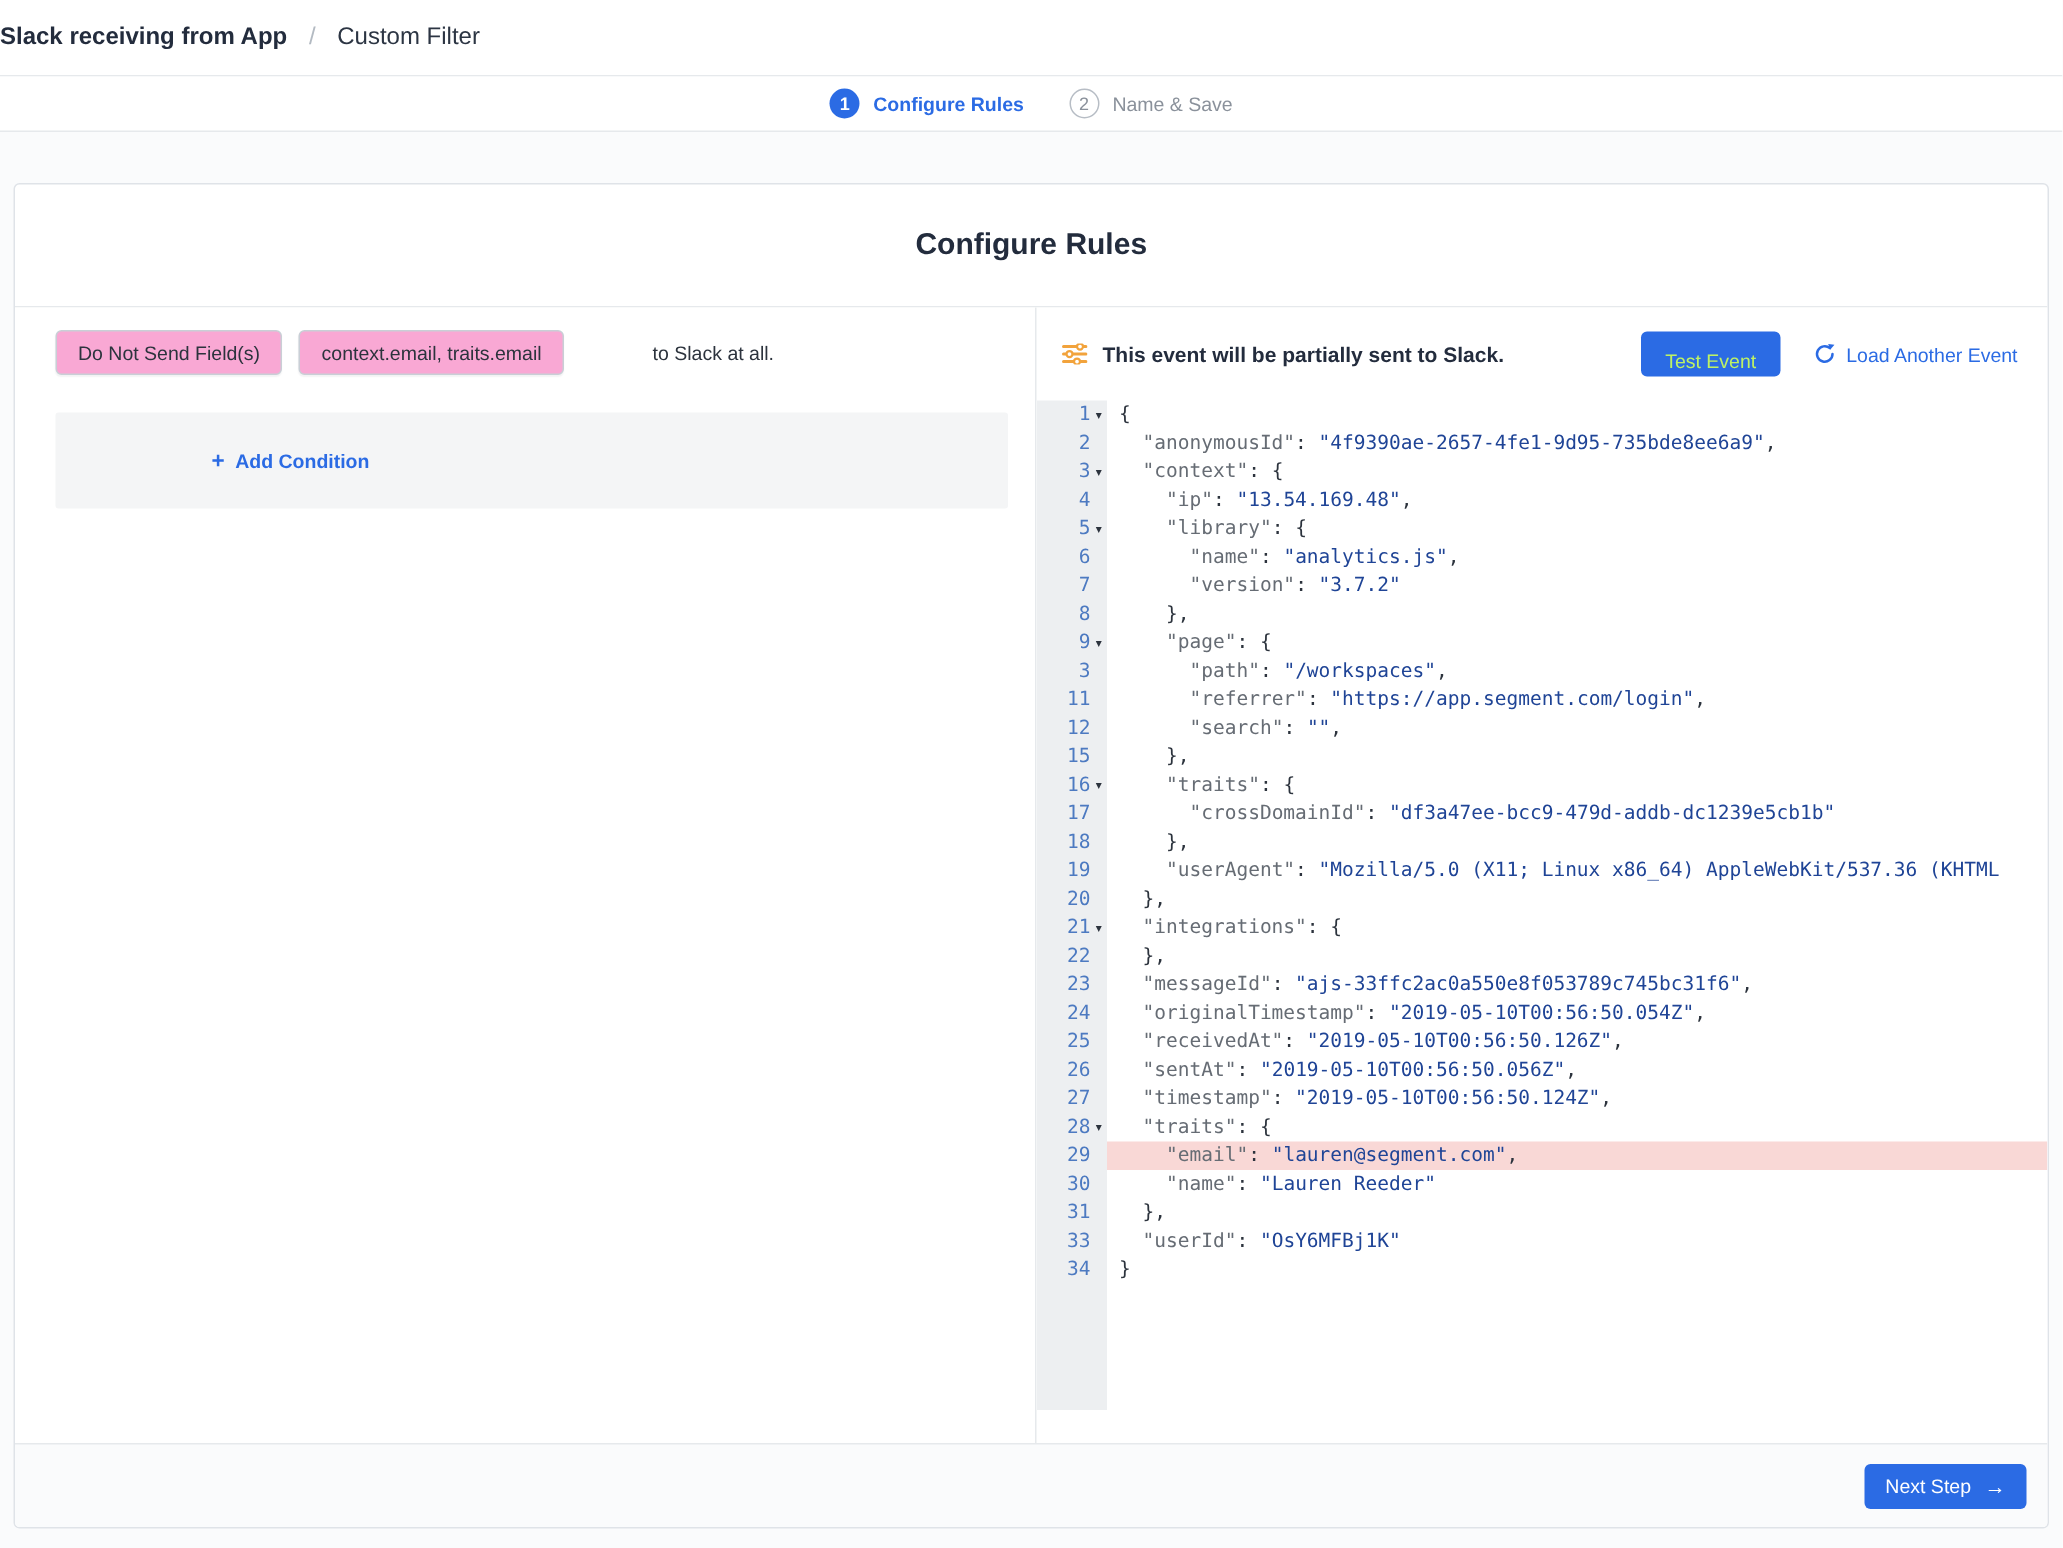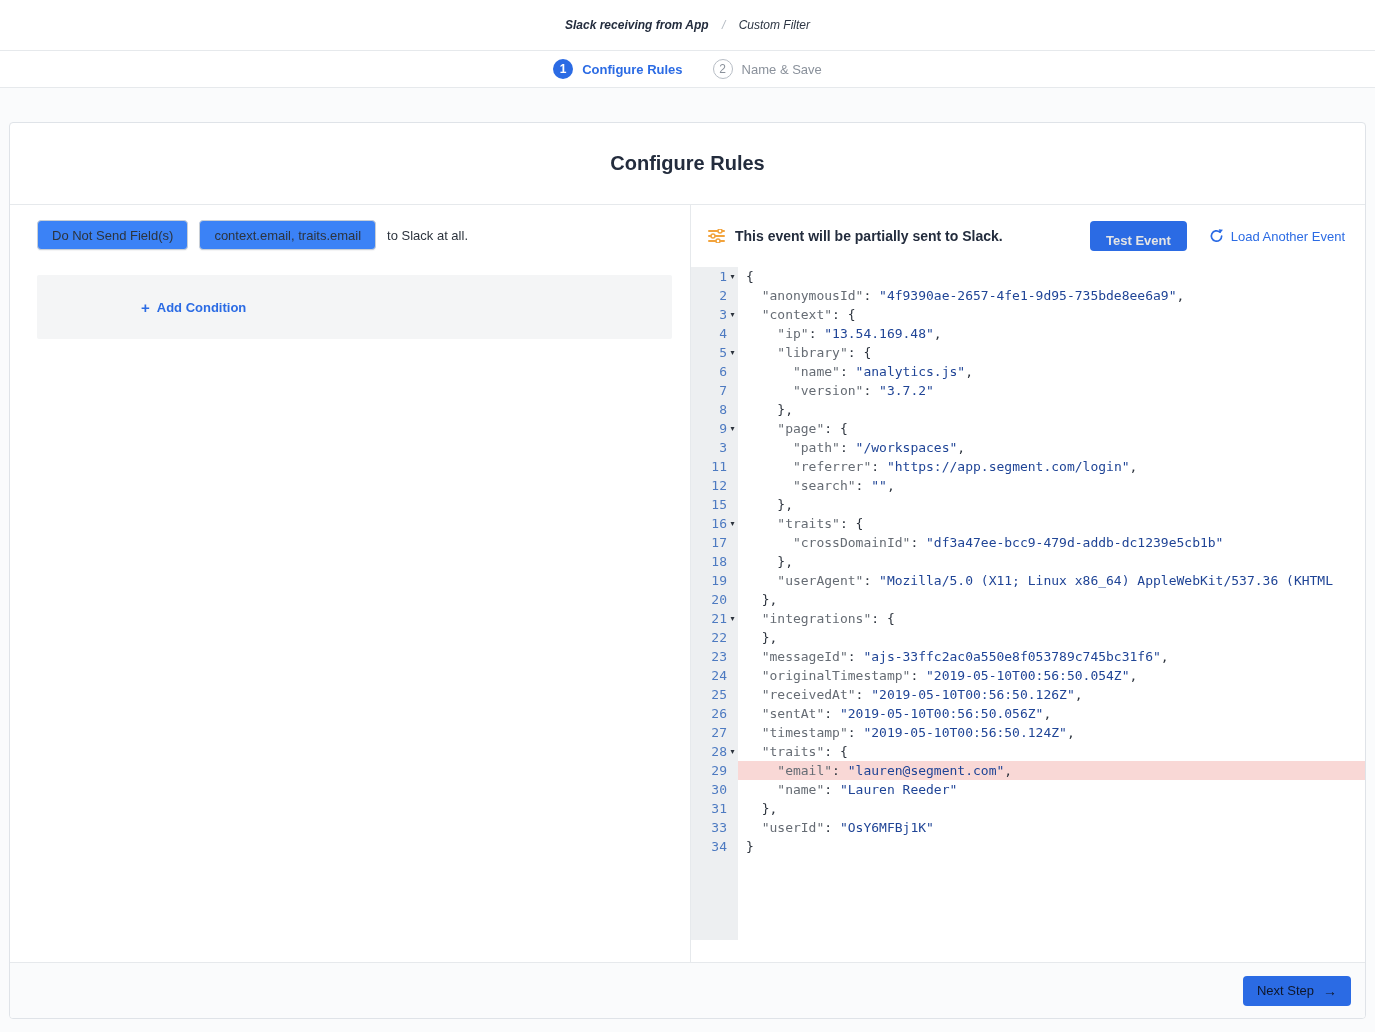--- a/index.html
+++ b/index.html
@@ -6,21 +6,21 @@
   html,body { width:1375px; height:1032px; }
   body {
     font-family:"Liberation Sans", sans-serif;
     background:#fafbfc;
     color:#27303f;
     overflow:hidden;
   }
   
   .topbar {
     height:51px; background:#fff; border-bottom:1px solid #e6e9ec;
-    display:flex; align-items:center; justify-content:center; font-size:12px;font-style:italic;
+    display:flex; align-items:center; font-size:16px;
   }
   .crumb-primary { font-weight:700; color:#232c3d; cursor:pointer; }
   .crumb-sep { color:#b3bac2; margin:0 10px; }
   .crumb-secondary { font-weight:500; color:#2c3543; }
   
   .stepbar {
     height:37px; background:#fff; border-bottom:1px solid #e6e9ec;
     display:flex; align-items:center; justify-content:center; gap:30px;
   }
   .step { display:flex; align-items:center; gap:9px; font-size:13px; cursor:pointer; }
@@ -40,41 +40,41 @@
   .card-title {
     height:82px; display:flex; align-items:center; justify-content:center;
     font-size:20px; font-weight:700; color:#232c3d; border-bottom:1px solid #e6e9ec;
   }
   .panels { display:flex; min-height:757px; }
   .left-panel { width:680px; background:#fff; }
   .right-panel { flex:1; min-width:0; border-left:1px solid #e6e9ec; overflow:hidden; background:#fff; }
   
   .rule-row { display:flex; align-items:center; gap:11px; margin:15px 18px 0 27px; font-size:13px; }
   .rule-btn {
-    height:30px; padding:0 14px; background:#3b82f6; border:1px solid #c9cfd6; border-radius:4px;
+    height:30px; padding:0 14px; background:#f9a8d4; border:1px solid #c9cfd6; border-radius:4px;
     font-size:13px; color:#2c333d; display:flex; align-items:center; cursor:pointer;
     font-family:inherit; box-shadow:0 1px 1px rgba(22,29,37,0.05); white-space:nowrap;
   }
-  .rule-suffix { color:#2c333d; }
+  .rule-suffix { color:#2c333d;margin-left:48px; }
   .add-box {
     margin:25px 18px 0 27px; height:64px; background:#f4f5f6; border-radius:2px;
     display:flex; align-items:center; padding-left:104px;
   }
   .add-link {
     color:#2b6be4; font-size:13px; font-weight:600; text-decoration:none;
     display:flex; align-items:center; gap:7px; cursor:pointer;
   }
   .plus { font-size:15px; font-weight:600; line-height:1; }
   
   .event-header { display:flex; align-items:center; height:62px; padding:0 20px 0 17px; }
   .filter-icon { display:flex; align-items:center; }
   .status-text { font-size:14px; font-weight:700; color:#232c3d; margin-left:10px; white-space:nowrap; }
   .btn-primary {
-    background:#2b6be4; color:#e5e5e5; border:none; border-radius:4px; height:30px;
-    padding:12px 16px; font-size:13px; font-weight:700; margin-left:auto; cursor:pointer;
+    background:#2b6be4; color:#bef264; border:none; border-radius:4px; height:30px;
+    padding:12px 16px; font-size:13px; font-weight:400; margin-left:auto; cursor:pointer;
     font-family:inherit; white-space:nowrap;
   }
   .load-link {
     display:flex; align-items:center; gap:7px; color:#2b6be4; font-size:13px;
     font-weight:500; margin-left:22px; cursor:pointer; text-decoration:none; white-space:nowrap;
   }
   .refresh-icon { display:flex; align-items:center; }
   
   .editor {
     position:relative; height:673px; margin-bottom:22px; background:#fff;
@@ -94,21 +94,21 @@
   .tk-k { color:#666c74; }
   .tk-s { color:#1f4496; }
   .tk-p { color:#2c333d; }
   .ed-row.hl .code-cell { background:#f9d8d6; }
   
   .card-footer {
     border-top:1px solid #e6e9ec; background:#fafbfc; height:56px;
     display:flex; align-items:center; justify-content:flex-end; padding-right:14px;
   }
   .next-btn {
-    background:#2b6be4; color:#0f172a; border:none; border-radius:4px; height:30px;
+    background:#2b6be4; color:#ffffff; border:none; border-radius:4px; height:30px;
     padding:0 14px; font-size:13px; font-weight:500; display:flex; align-items:center;
     gap:9px; cursor:pointer; font-family:inherit;
   }
   .next-arrow { font-size:14px; line-height:1; }
 </style>
 </head>
 <body>
 
 <header class="topbar">
   <nav class="breadcrumb">

